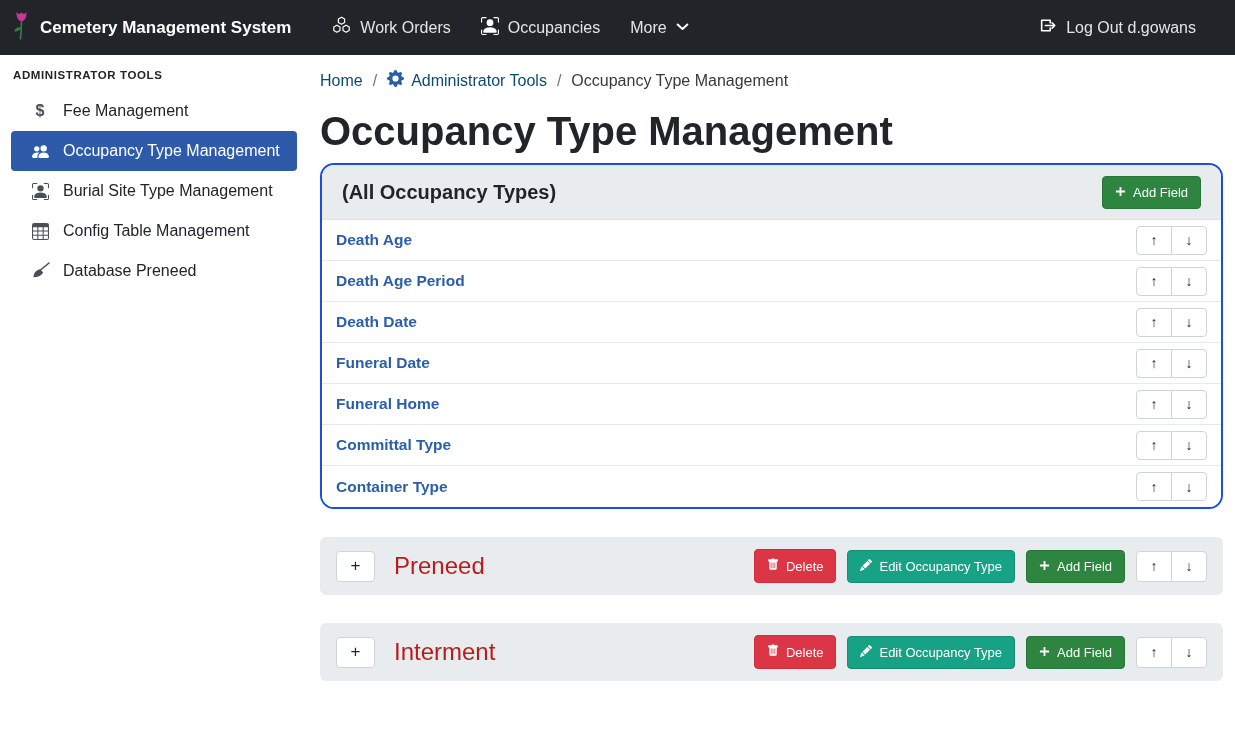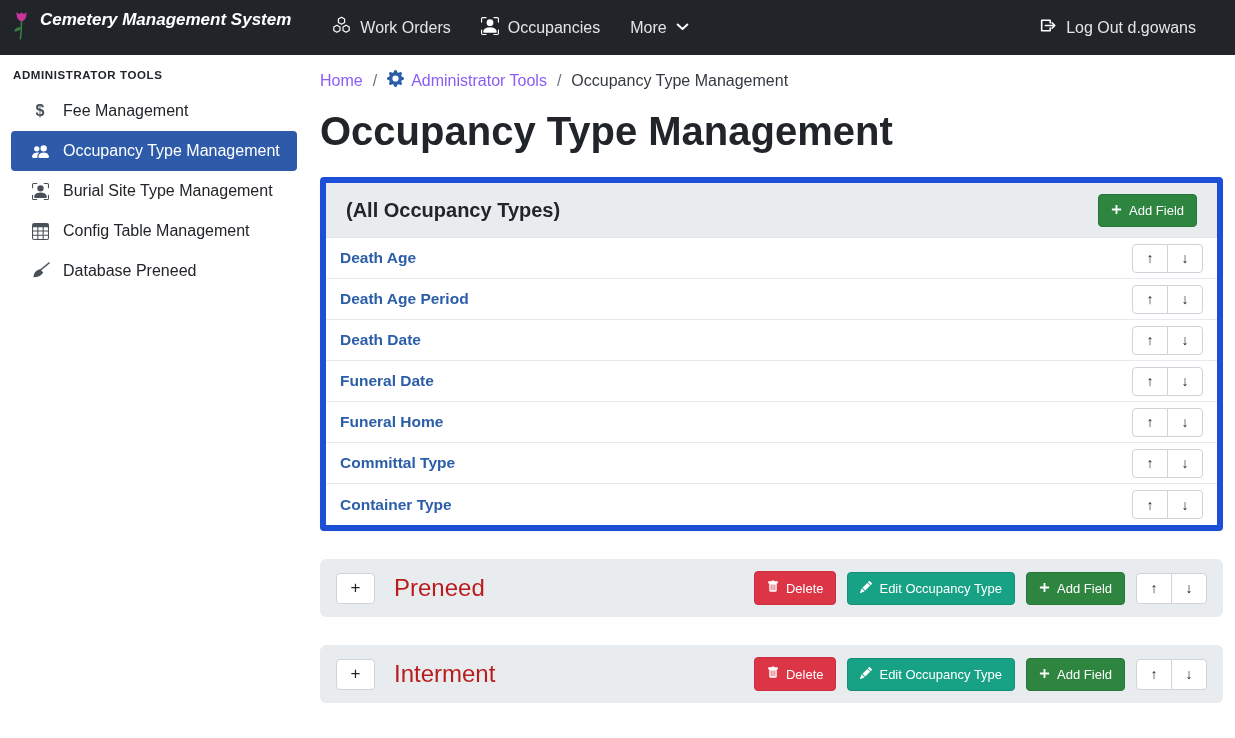--- a/index.html
+++ b/index.html
@@ -10,21 +10,21 @@
     background:#ffffff; color:#212529;
   }
   a { text-decoration:none; cursor:pointer; }
   button { font-family:inherit; cursor:pointer; }
 
   
   .navbar {
     height:55px; background:#212529; color:#fff;
     display:flex; align-items:center; padding:0 24px 0 12px;
   }
-  .brand { display:flex; gap:9px; margin-right:26px; cursor:pointer;font-style:italic; }
+  .brand { display:flex; align-items:center; gap:9px; margin-right:26px; cursor:pointer; }
   .brand-title { font-size:17px; font-weight:700; color:#fff; white-space:nowrap; }
   .nav-item {
     display:flex; align-items:center; gap:9px; padding:0 15px;
     font-size:16px; color:rgba(255,255,255,.88); cursor:pointer; white-space:nowrap;justify-content:center;
   }
   .nav-item svg { flex:none; }
   .nav-spacer { flex:1; }
 
   
   .layout { display:flex; align-items:flex-start; }
@@ -42,38 +42,38 @@
   }
   .side-icon { width:22px; display:flex; justify-content:center; align-items:center; color:#495057; font-size:16px; flex:none; }
   .side-item.active { background:#2d5ba9; color:#ffffff; }
   .side-item.active .side-icon { color:#ffffff; }
   .dollar-glyph { font-weight:700; font-size:16px; }
 
   
   .main { flex:1; padding:15px 12px 0 12px; min-width:0; }
 
   .breadcrumb { display:flex; align-items:center; gap:10px; font-size:16px; }
-  .crumb-link { color:#8b5cf6; display:flex; align-items:center; gap:7px; }
+  .crumb-link { color:#0c4a6e; display:flex; align-items:center; gap:7px; }
   .crumb-sep { color:#6c757d; }
   .crumb-current { color:#343a40; }
 
   .title-row { display:flex; align-items:center; justify-content:space-between; margin-top:16px; }
   .page-title { font-size:40px; font-weight:600; color:#212529; line-height:1.2; }
 
   .btn { display:inline-flex; align-items:center; gap:7px; border:none; border-radius:4px; color:#fff; }
   .btn svg { flex:none; }
   .btn-lg { font-size:15px; padding:10px 17px; }
   .btn-sm { font-size:13px; padding:8px 12px; }
   .btn-green  { background:#2e8540; border:1px solid #28753a; }
   .btn-teal   { background:#17a185; border:1px solid #148f76; }
   .btn-red    { background:#dc3545; border:1px solid #cf2e3e; }
 
   
   .card {
-    margin-top:22px; border:6px solid #1d4ed8; border-radius:4px;
+    margin-top:8px; border:2px solid #1d4ed8; border-radius:14px;
     overflow:hidden; box-shadow:0 1px 2px rgba(0,0,0,.05);
   }
   .card-header {
     background:#e9ecef; border-bottom:1px solid #dfe3e7;
     display:flex; align-items:center; justify-content:space-between;
     padding:11px 20px; height:55px;
   }
   .card-title { font-size:20px; font-weight:700; color:#212529; }
   .field-row {
     display:flex; align-items:center; justify-content:space-between;

